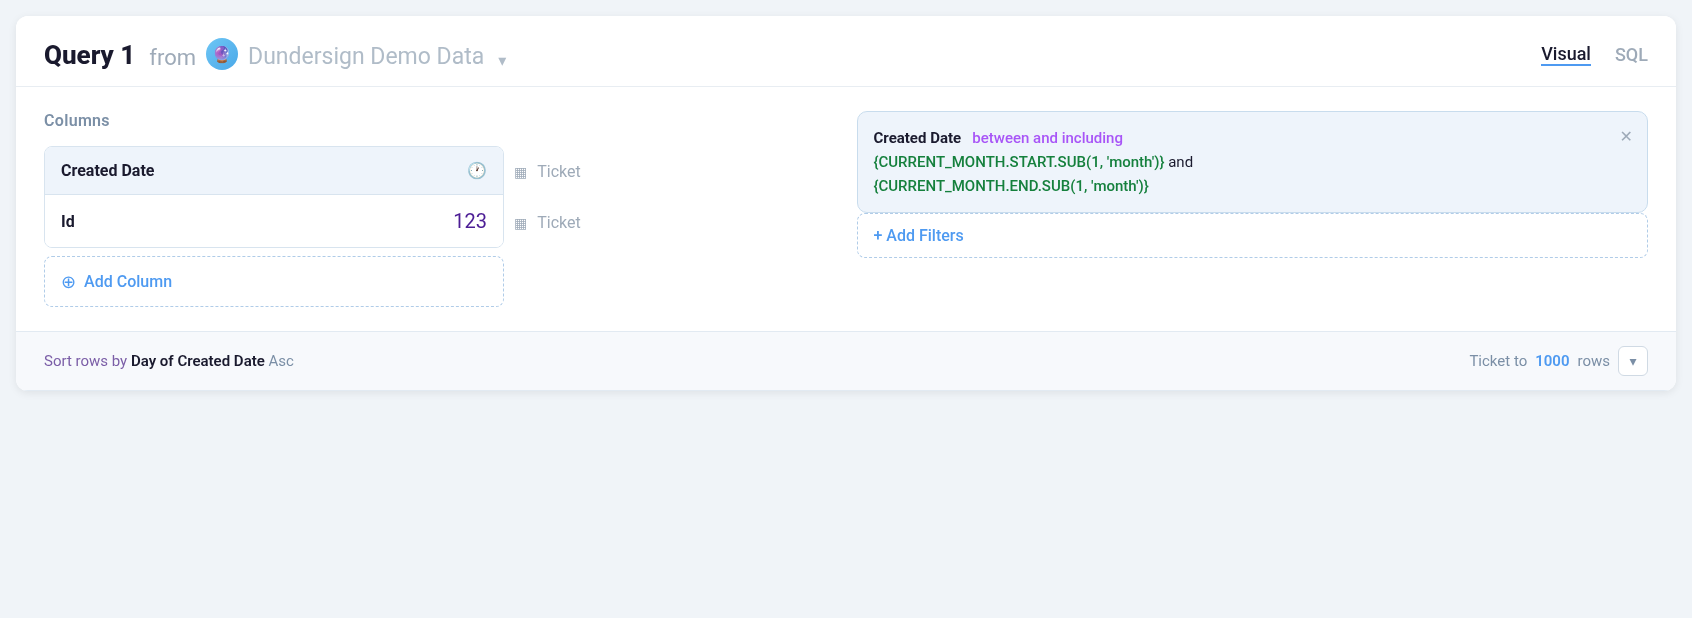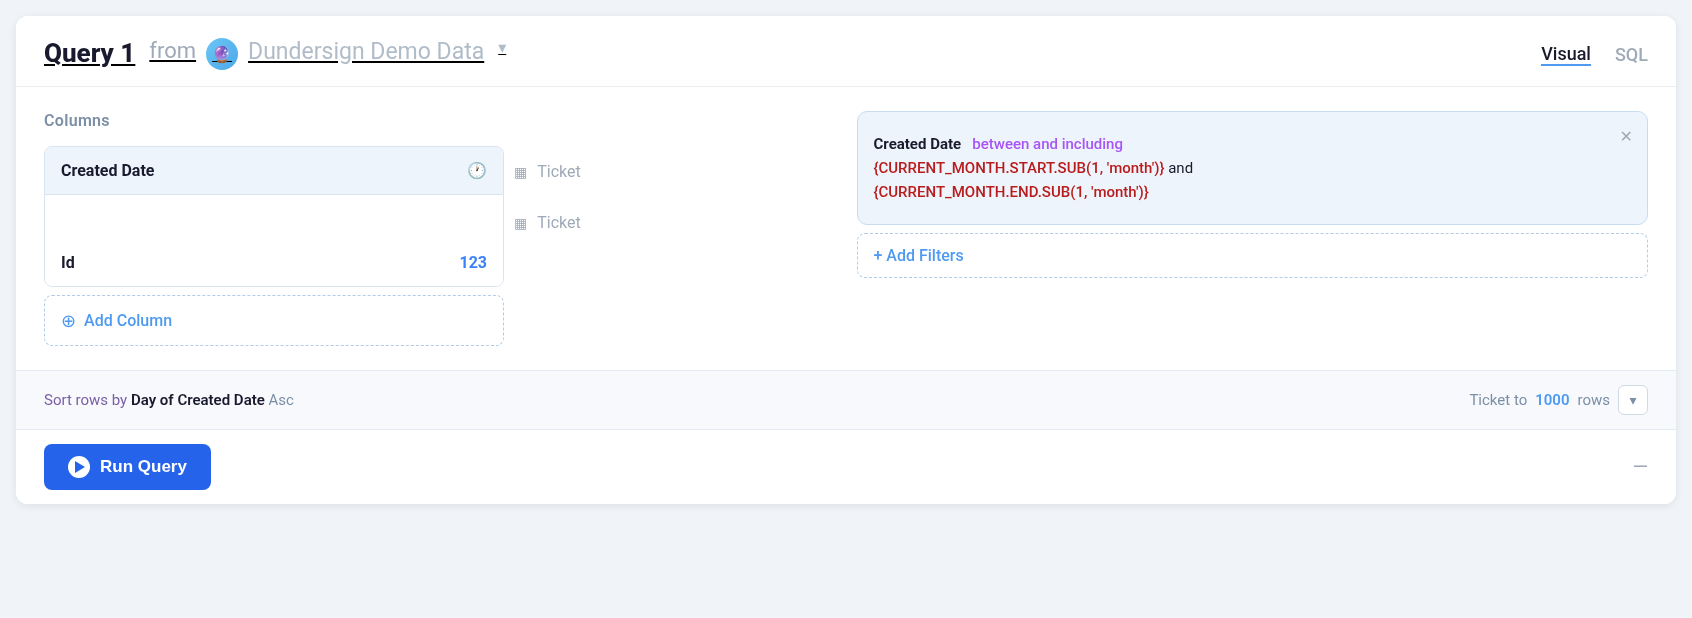--- a/index.html
+++ b/index.html
@@ -21,23 +21,22 @@
     .header {
       display: flex;
       align-items: center;
       justify-content: space-between;
       padding: 22px 28px 16px 28px;
       background: #fff;
       border-bottom: 1px solid #e8edf2;
     }
     .header-left {
       display: flex;
-      align-items: flex-start;
+      align-items: flex-end;
       gap: 10px;
-      text-decoration: underline;
     }
     .query-title {
       font-size: 26px;
       font-weight: 800;
       color: #1a1a2e;
     }
     .from-label {
       font-size: 22px;
       font-weight: 400;
       color: #9eaab8;
@@ -112,35 +111,34 @@
       justify-content: space-between;
       padding: 14px 16px;
       border-bottom: 1px solid #d8e4ef;
       background: #fff;
     }
     .column-row.selected {
       background: #eef4fb;
     }
     .column-row:last-child {
       border-bottom: none;
-      margin-top: 44px;
     }
     .column-name {
       font-size: 16px;
       font-weight: 700;
       color: #1a1a2e;
     }
     .column-icon {
       color: #9eaab8;
       font-size: 16px;
     }
     .column-type {
-      font-size: 16px;
-      color: #3b82f6;
-      font-weight: 700;
+      font-size: 20px;
+      color: #4c1d95;
+      font-weight: 400;
     }
     .add-column-row {
       display: flex;
       align-items: center;
       gap: 8px;
       padding: 14px 16px;
       cursor: pointer;
     }
     .add-column-icon {
       color: #4e9af1;
@@ -186,38 +184,37 @@
     }
 
     
     .filters-section {
       flex: 1;
     }
     .filter-card {
       background: #eef4fb;
       border: 1px solid #c8dced;
       border-radius: 10px;
-      padding: 20px 16px;
+      padding: 14px 16px;
       position: relative;
-      margin-bottom: 8px;
     }
     .filter-text {
       font-size: 15px;
       line-height: 1.6;
     }
     .filter-field {
       font-weight: 700;
       color: #1a1a2e;
     }
     .filter-operator {
       color: #a855f7;
       font-weight: 500;
     }
     .filter-value {
-      color: #b91c1c;
+      color: #15803d;
       font-weight: 500;
     }
     .filter-and {
       color: #1a1a2e;
       font-weight: 400;
     }
     .filter-close {
       position: absolute;
       top: 12px;
       right: 14px;
@@ -415,22 +412,13 @@
       <span>Asc</span>
     </div>
     <div class="rows-limit">
       <span>Ticket to</span>
       <span class="blue">1000</span>
       <span>rows</span>
       <div class="chevron-btn">▾</div>
     </div>
   </div>
 
-  <div class="run-bar">
-    <button class="run-btn">
-      <div class="run-icon">
-        <div class="run-icon-triangle"></div>
-      </div>
-      <span>Run Query</span>
-    </button>
-    <span class="minimize-icon">—</span>
-  </div>
 </div>
 
 </body></html>

